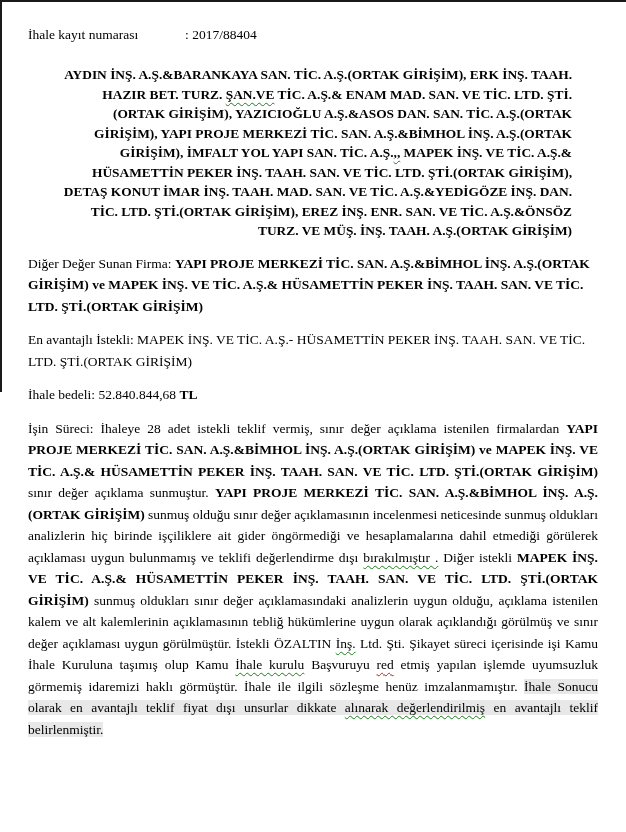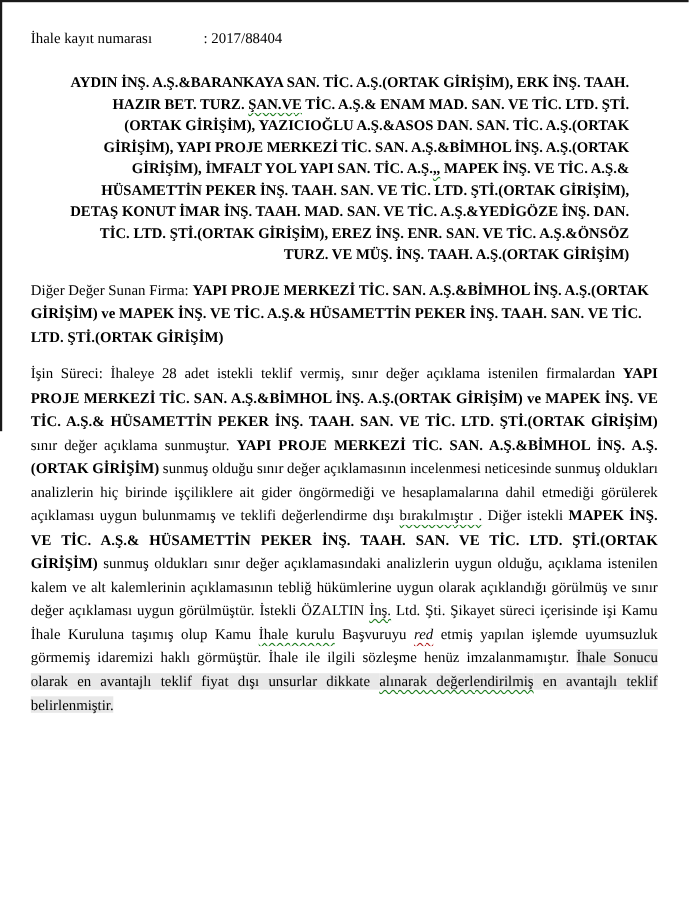--- a/index.html
+++ b/index.html
@@ -47,21 +47,20 @@
     text-underline-offset: 3px;
     text-decoration-skip-ink: none;
   }
   .sq-red {
     text-decoration: underline;
     text-decoration-style: wavy;
     text-decoration-color: var(--squiggle-red, #b22222);
     text-decoration-thickness: 1px;
     text-underline-offset: 3px;
     text-decoration-skip-ink: none;
-    font-style: italic;
   }
   .hl { background: var(--highlight-gray, #e8e8e8); }
 </style>
 </head>
 <body style="--squiggle-green: #1e7d1e; --squiggle-red: #b22222; --highlight-gray: #e8e8e8;">
 
 <div class="edge-top"></div>
 <div class="edge-left"></div>
 
 <div class="page">
@@ -69,17 +68,19 @@
   <div class="meta">
     <div class="meta-row">
       <span class="meta-label">İhale kayıt numarası</span><span>: 2017/88404</span>
     </div>
   </div>
 
   <div class="firm-list"><span class="b">AYDIN İNŞ. A.Ş.&amp;BARANKAYA SAN. TİC. A.Ş.(ORTAK GİRİŞİM), ERK İNŞ. TAAH. HAZIR BET. TURZ. </span><span class="b sq-green">ŞAN.VE</span><span class="b"> TİC. A.Ş.&amp; ENAM MAD. SAN. VE TİC. LTD. ŞTİ.(ORTAK GİRİŞİM), YAZICIOĞLU A.Ş.&amp;ASOS DAN. SAN. TİC. A.Ş.(ORTAK GİRİŞİM), YAPI PROJE MERKEZİ TİC. SAN. A.Ş.&amp;BİMHOL İNŞ. A.Ş.(ORTAK GİRİŞİM), İMFALT YOL YAPI SAN. TİC. A.Ş.</span><span class="b sq-green">,,</span><span class="b"> MAPEK İNŞ. VE TİC. A.Ş.&amp; HÜSAMETTİN PEKER İNŞ. TAAH. SAN. VE TİC. LTD. ŞTİ.(ORTAK GİRİŞİM), DETAŞ KONUT İMAR İNŞ. TAAH. MAD. SAN. VE TİC. A.Ş.&amp;YEDİGÖZE İNŞ. DAN. TİC. LTD. ŞTİ.(ORTAK GİRİŞİM), EREZ İNŞ. ENR. SAN. VE TİC. A.Ş.&amp;ÖNSÖZ TURZ. VE MÜŞ. İNŞ. TAAH. A.Ş.(ORTAK GİRİŞİM)</span></div>
 
   <div class="para"><span>Diğer Değer Sunan Firma: </span><span class="b">YAPI PROJE MERKEZİ TİC. SAN. A.Ş.&amp;BİMHOL İNŞ. A.Ş.(ORTAK GİRİŞİM) ve MAPEK İNŞ. VE TİC. A.Ş.&amp; HÜSAMETTİN PEKER İNŞ. TAAH. SAN. VE TİC. LTD. ŞTİ.(ORTAK GİRİŞİM)</span></div>
 
+  <div class="para"><span>En avantajlı İstekli: MAPEK İNŞ. VE TİC. A.Ş.- HÜSAMETTİN PEKER İNŞ. TAAH. SAN. VE TİC. LTD. ŞTİ.(ORTAK GİRİŞİM)</span></div>
 
+  <div class="para"><span>İhale bedeli: 52.840.844,68 </span><span class="b">TL</span></div>
 
   <div class="para justified"><span>İşin Süreci: İhaleye 28 adet istekli teklif vermiş, sınır değer açıklama istenilen firmalardan </span><span class="b">YAPI PROJE MERKEZİ TİC. SAN. A.Ş.&amp;BİMHOL İNŞ. A.Ş.(ORTAK GİRİŞİM) ve MAPEK İNŞ. VE TİC. A.Ş.&amp; HÜSAMETTİN PEKER İNŞ. TAAH. SAN. VE TİC. LTD. ŞTİ.(ORTAK GİRİŞİM)</span><span> sınır değer açıklama sunmuştur. </span><span class="b">YAPI PROJE MERKEZİ TİC. SAN. A.Ş.&amp;BİMHOL İNŞ. A.Ş.(ORTAK GİRİŞİM)</span><span> sunmuş olduğu sınır değer açıklamasının incelenmesi neticesinde sunmuş oldukları analizlerin hiç birinde işçiliklere ait gider öngörmediği ve hesaplamalarına dahil etmediği görülerek açıklaması uygun bulunmamış ve teklifi değerlendirme dışı </span><span class="sq-green">bırakılmıştır .</span><span> Diğer istekli </span><span class="b">MAPEK İNŞ. VE TİC. A.Ş.&amp; HÜSAMETTİN PEKER İNŞ. TAAH. SAN. VE TİC. LTD. ŞTİ.(ORTAK GİRİŞİM)</span><span> sunmuş oldukları sınır değer açıklamasındaki analizlerin uygun olduğu, açıklama istenilen kalem ve alt kalemlerinin açıklamasının tebliğ hükümlerine uygun olarak açıklandığı görülmüş ve sınır değer açıklaması uygun görülmüştür. İstekli ÖZALTIN </span><span class="sq-green">İnş.</span><span> Ltd. Şti. Şikayet süreci içerisinde işi Kamu İhale Kuruluna taşımış olup Kamu </span><span class="sq-green">İhale kurulu</span><span> Başvuruyu </span><span class="sq-red">red</span><span> etmiş yapılan işlemde uyumsuzluk görmemiş idaremizi haklı görmüştür. İhale ile ilgili sözleşme henüz imzalanmamıştır. </span><span class="hl">İhale Sonucu olarak en avantajlı teklif fiyat dışı unsurlar dikkate </span><span class="sq-green hl">alınarak  değerlendirilmiş</span><span class="hl"> en avantajlı teklif belirlenmiştir.</span></div>
 
 </div>
 
 </body></html>

